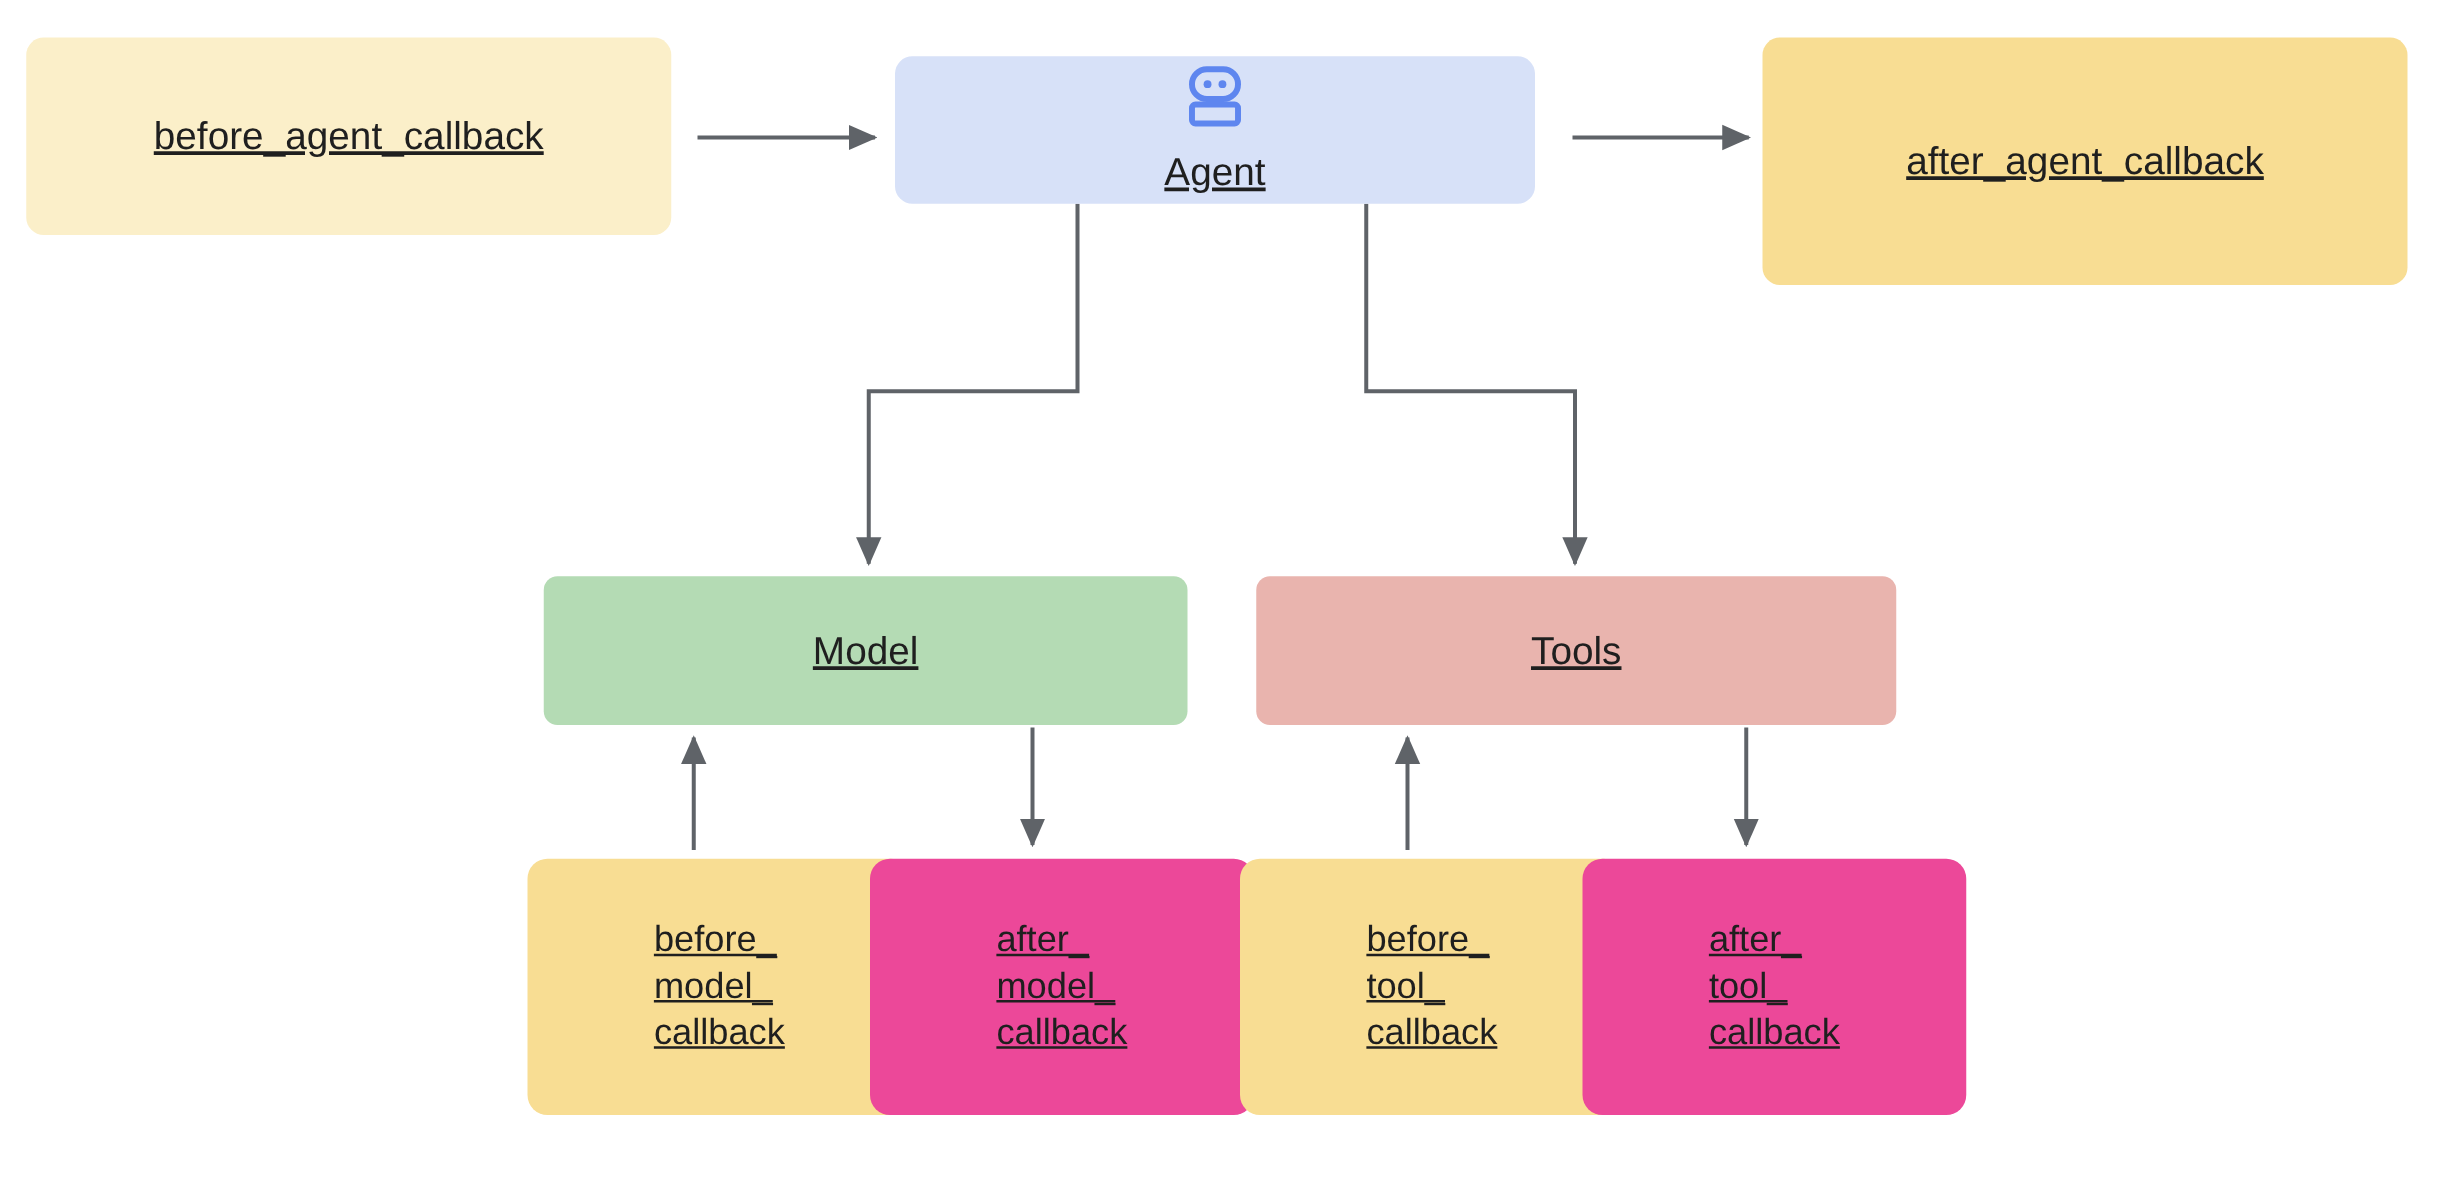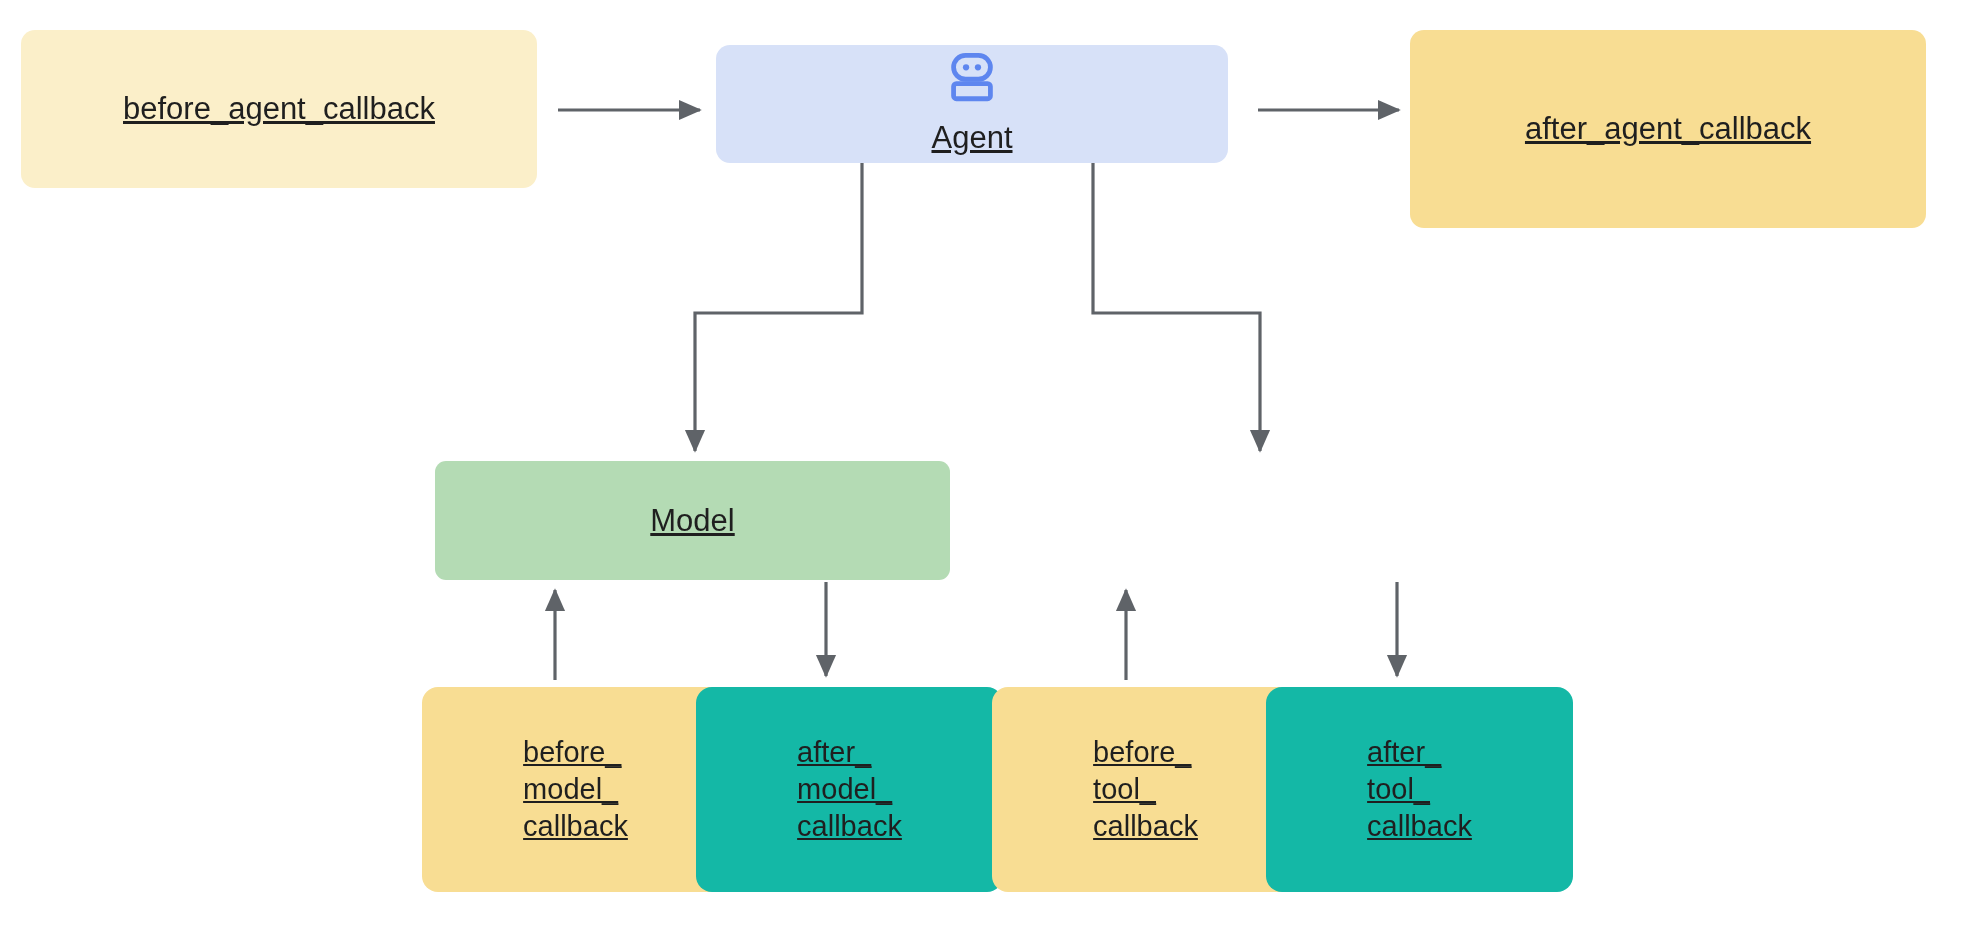--- a/index.html
+++ b/index.html
@@ -89,21 +89,21 @@
 
   
   .leaf {
     top: 687px;
     height: 205px;
     width: 307px;
     border-radius: 16px;
     font-size: 29px;
   }
   .leaf.deep  { background: #f8dd93; }
-  .leaf.light { background: #14b8a6; }
+  .leaf.light { background: #ec4899; }
   #node-before-model { left: 422px; }
   #node-after-model  { left: 696px; }
   #node-before-tool  { left: 992px; }
   #node-after-tool   { left: 1266px; }
 
   
   #edges {
     position: absolute;
     left: 0; top: 0;
     width: 1966px; height: 946px;
@@ -156,20 +156,23 @@
   </div>
 
   <div class="node" id="node-after-agent">
     <span class="node-label">after_agent_callback</span>
   </div>
 
   <div class="node" id="node-model">
     <span class="node-label">Model</span>
   </div>
 
+  <div class="node" id="node-tools">
+    <span class="node-label">Tools</span>
+  </div>
 
   <div class="node leaf deep" id="node-before-model">
     <span class="node-label">before_
 model_
 callback</span>
   </div>
 
   <div class="node leaf light" id="node-after-model">
     <span class="node-label">after_
 model_

